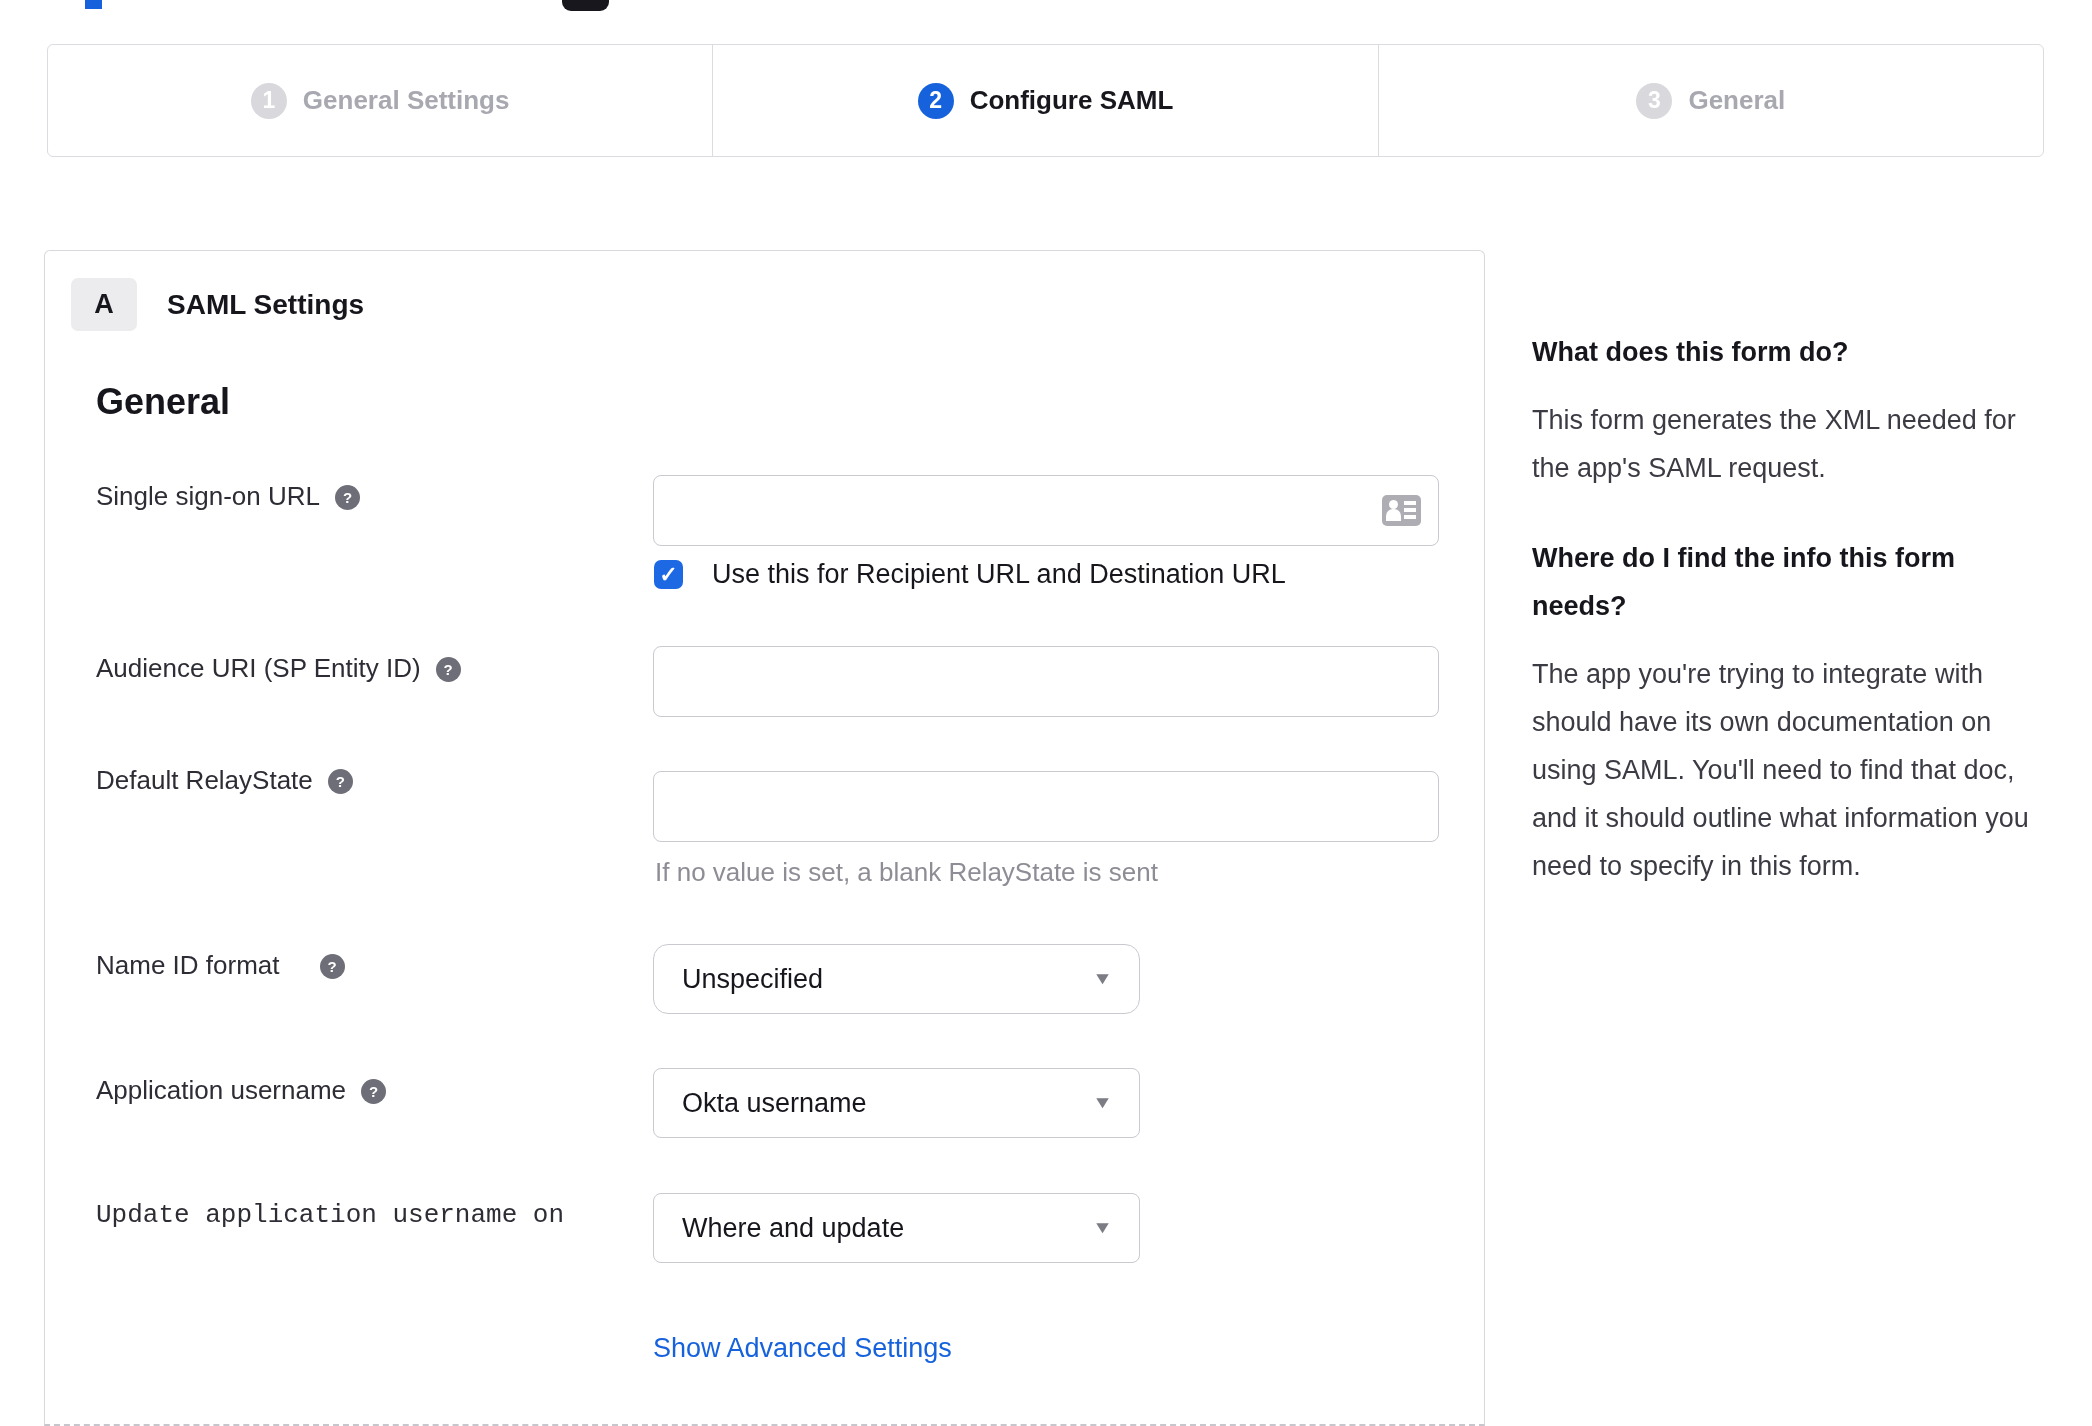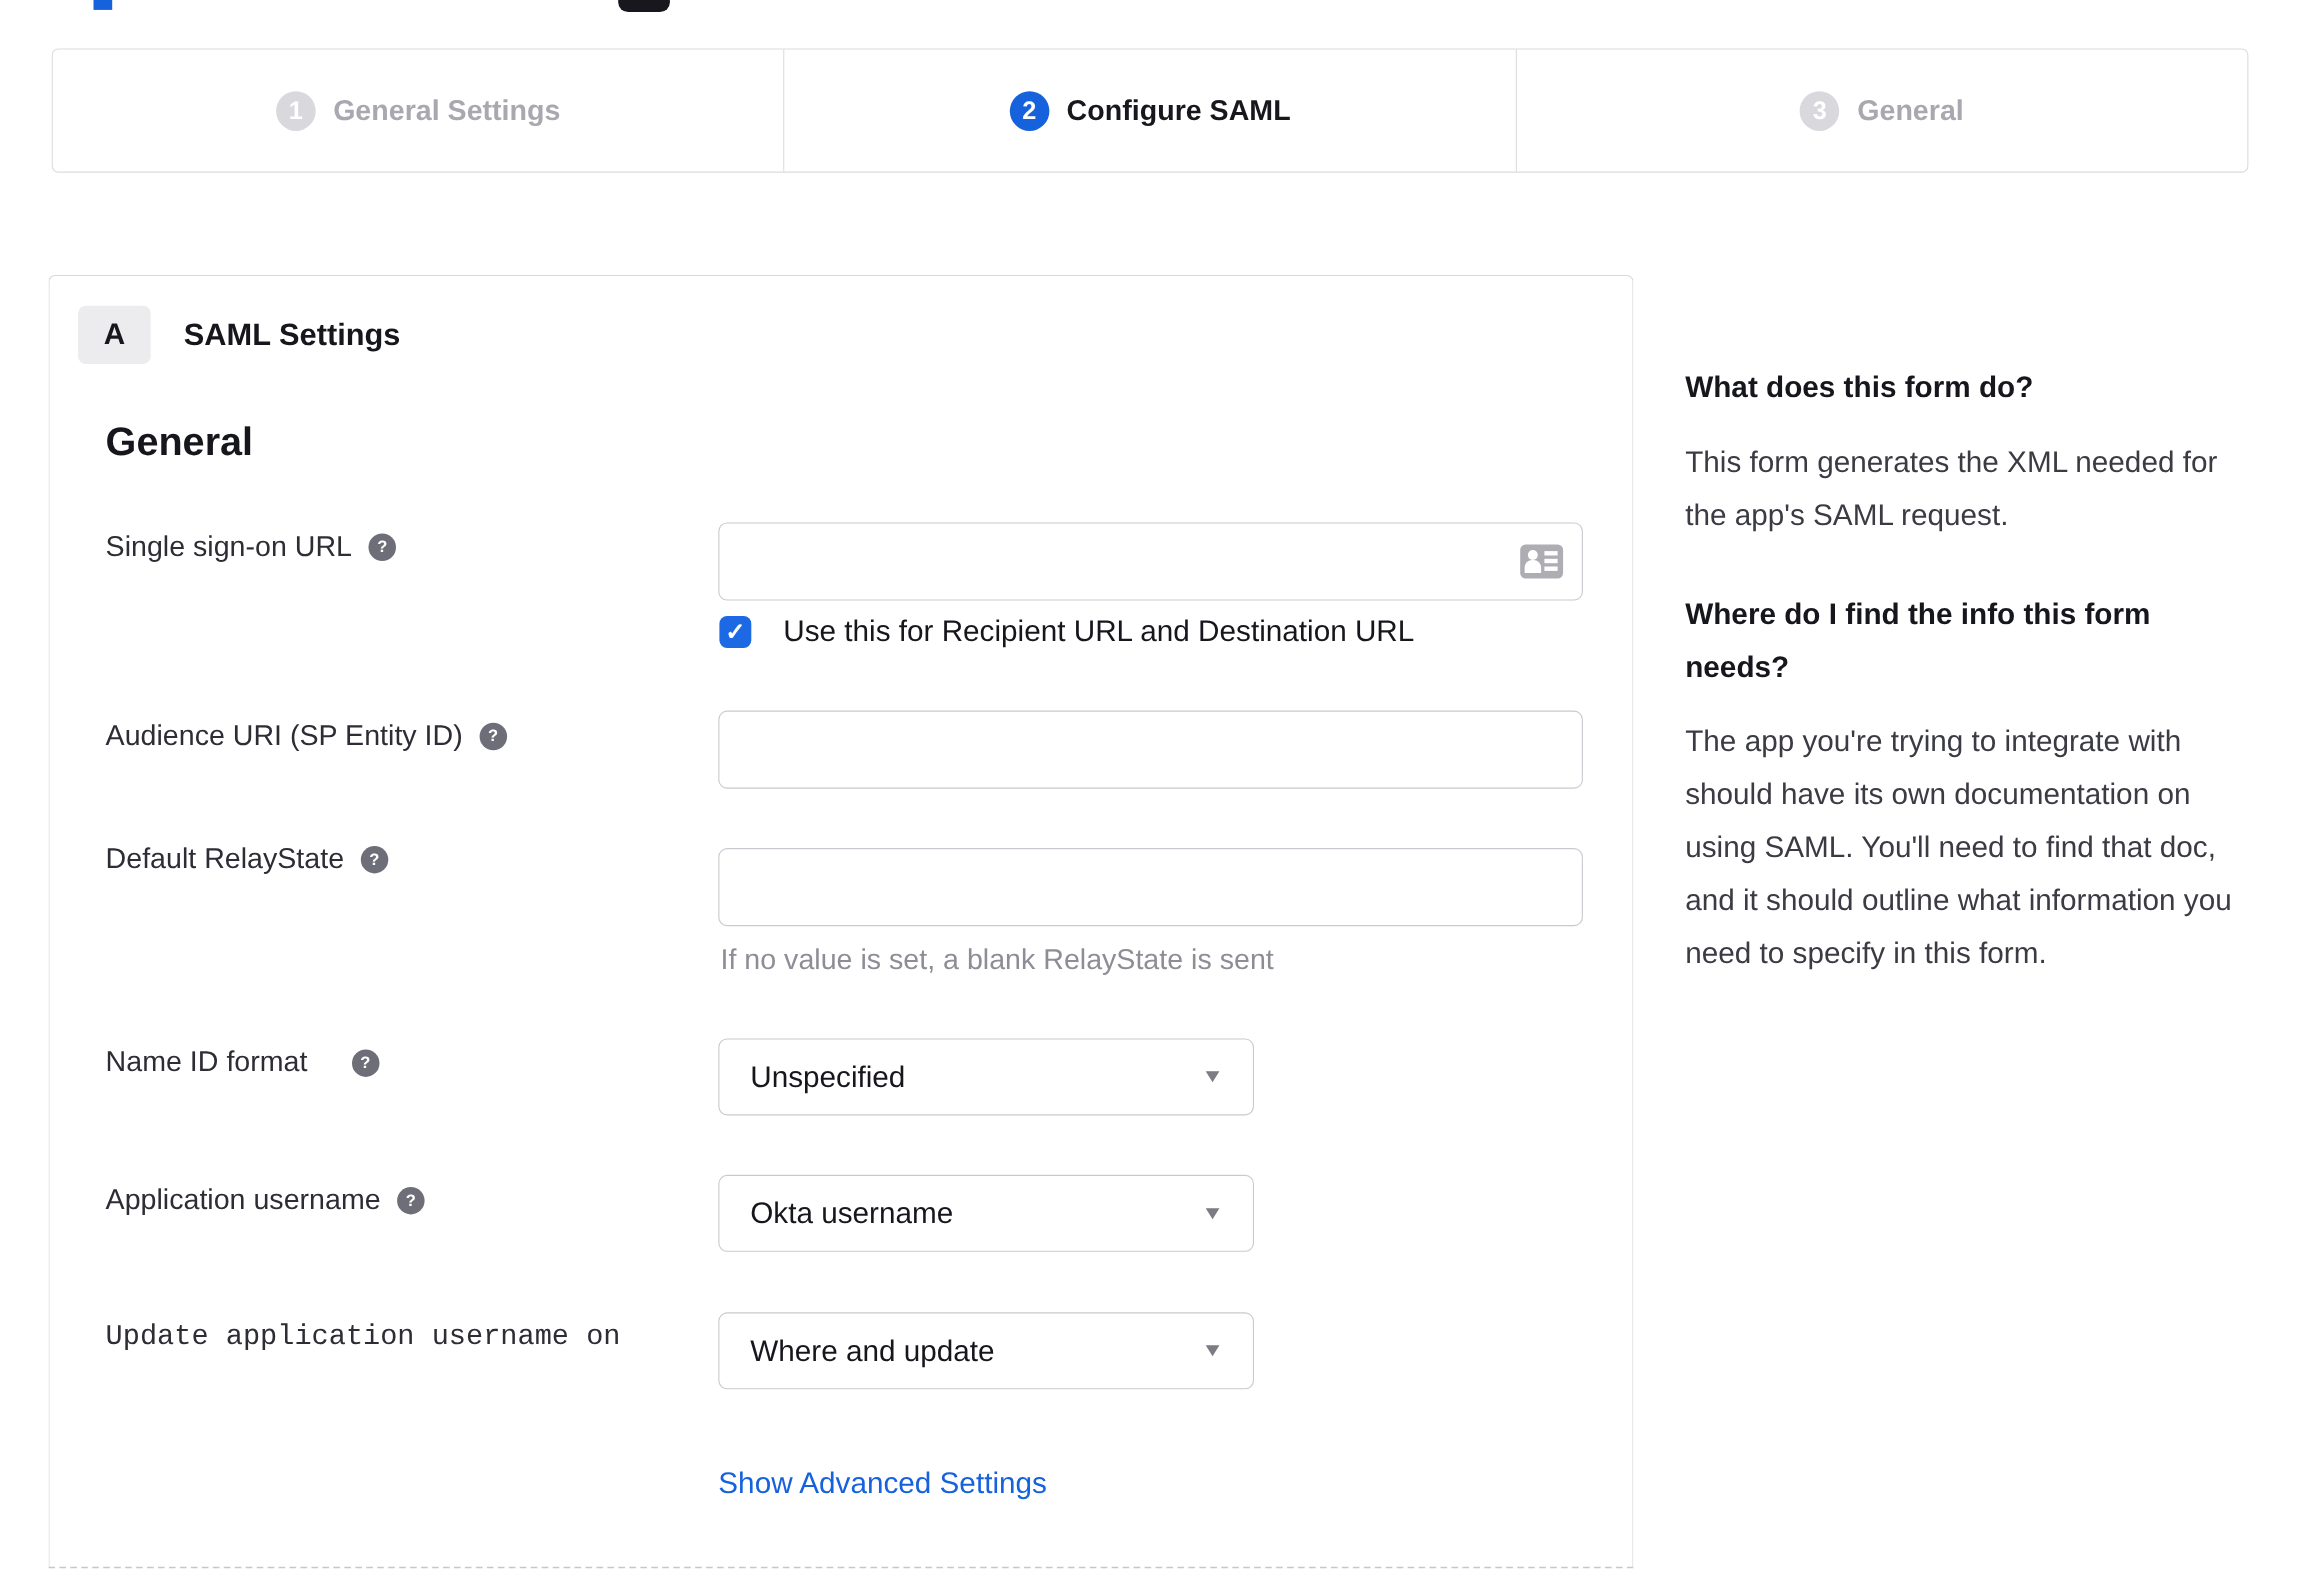--- a/index.html
+++ b/index.html
@@ -133,21 +133,21 @@
     <span>Default RelayState</span>
     <span class="help-icon">?</span>
   </div>
   <input class="text-input" style="top: 520px;" type="text" value="">
   <div class="hint" style="top:606px;">If no value is set, a blank RelayState is sent</div>
 
   <div class="f-label" style="top:699px;gap:40px;">
     <span>Name ID format</span>
     <span class="help-icon">?</span>
   </div>
-  <div class="select-box" style="top:693px;">
+  <div class="select-box" style="top:693px;border-radius:15px;">
     <span class="select-value">Unspecified</span>
     <span class="select-caret">▼</span>
   </div>
 
   <div class="f-label" style="top:824px;">
     <span>Application username</span>
     <span class="help-icon">?</span>
   </div>
   <div class="select-box" style="top:817px;">
     <span class="select-value">Okta username</span>

